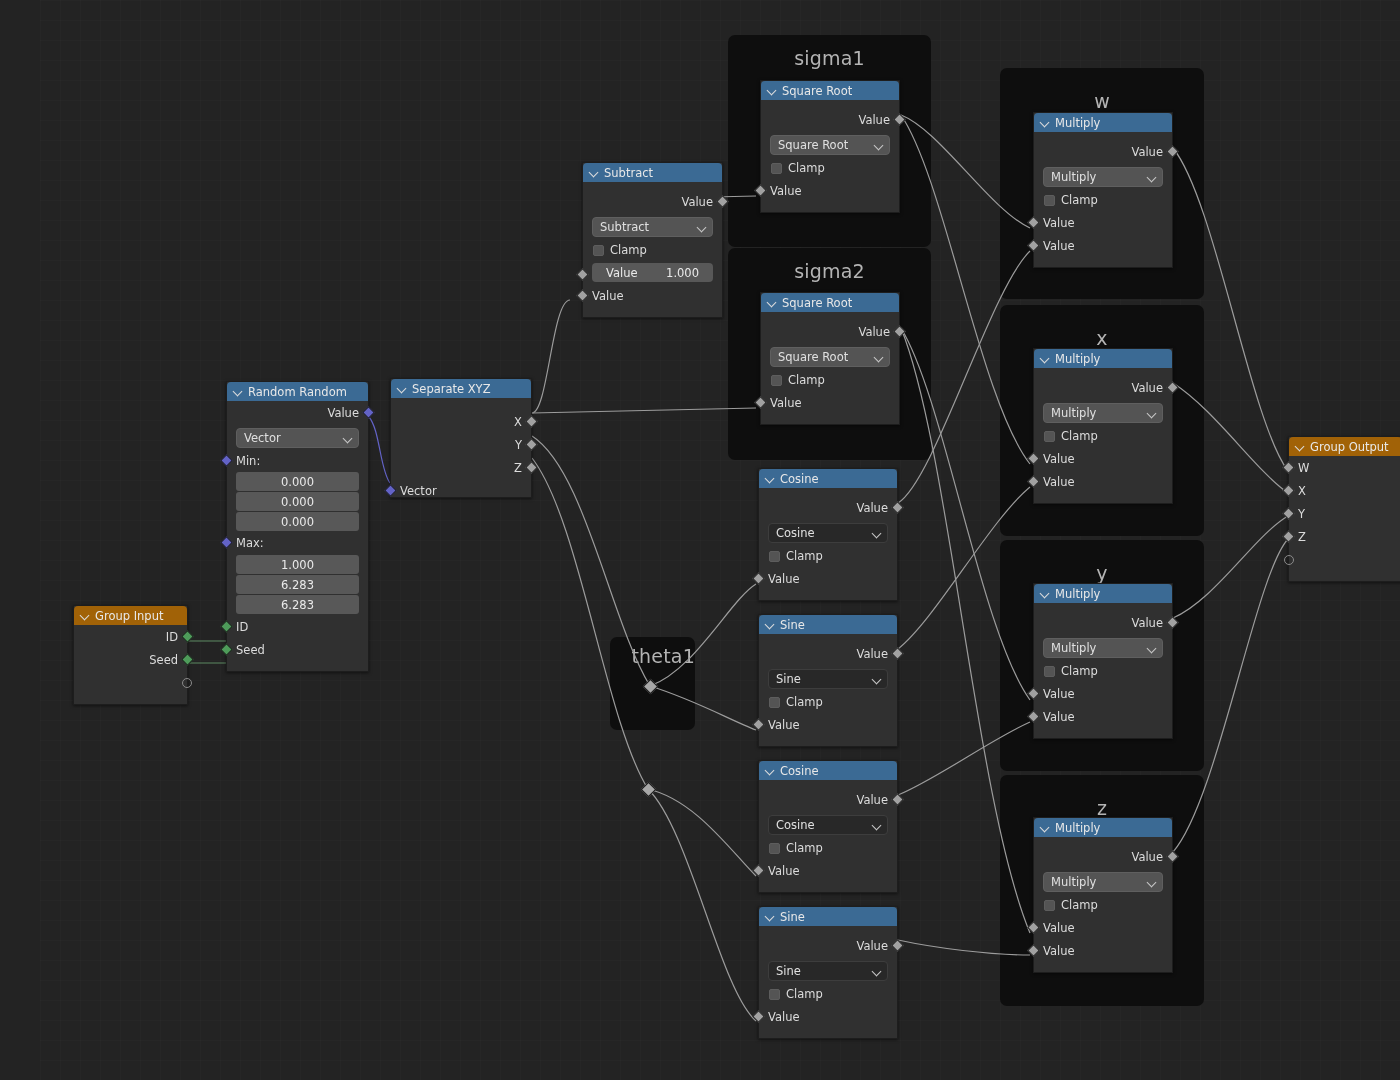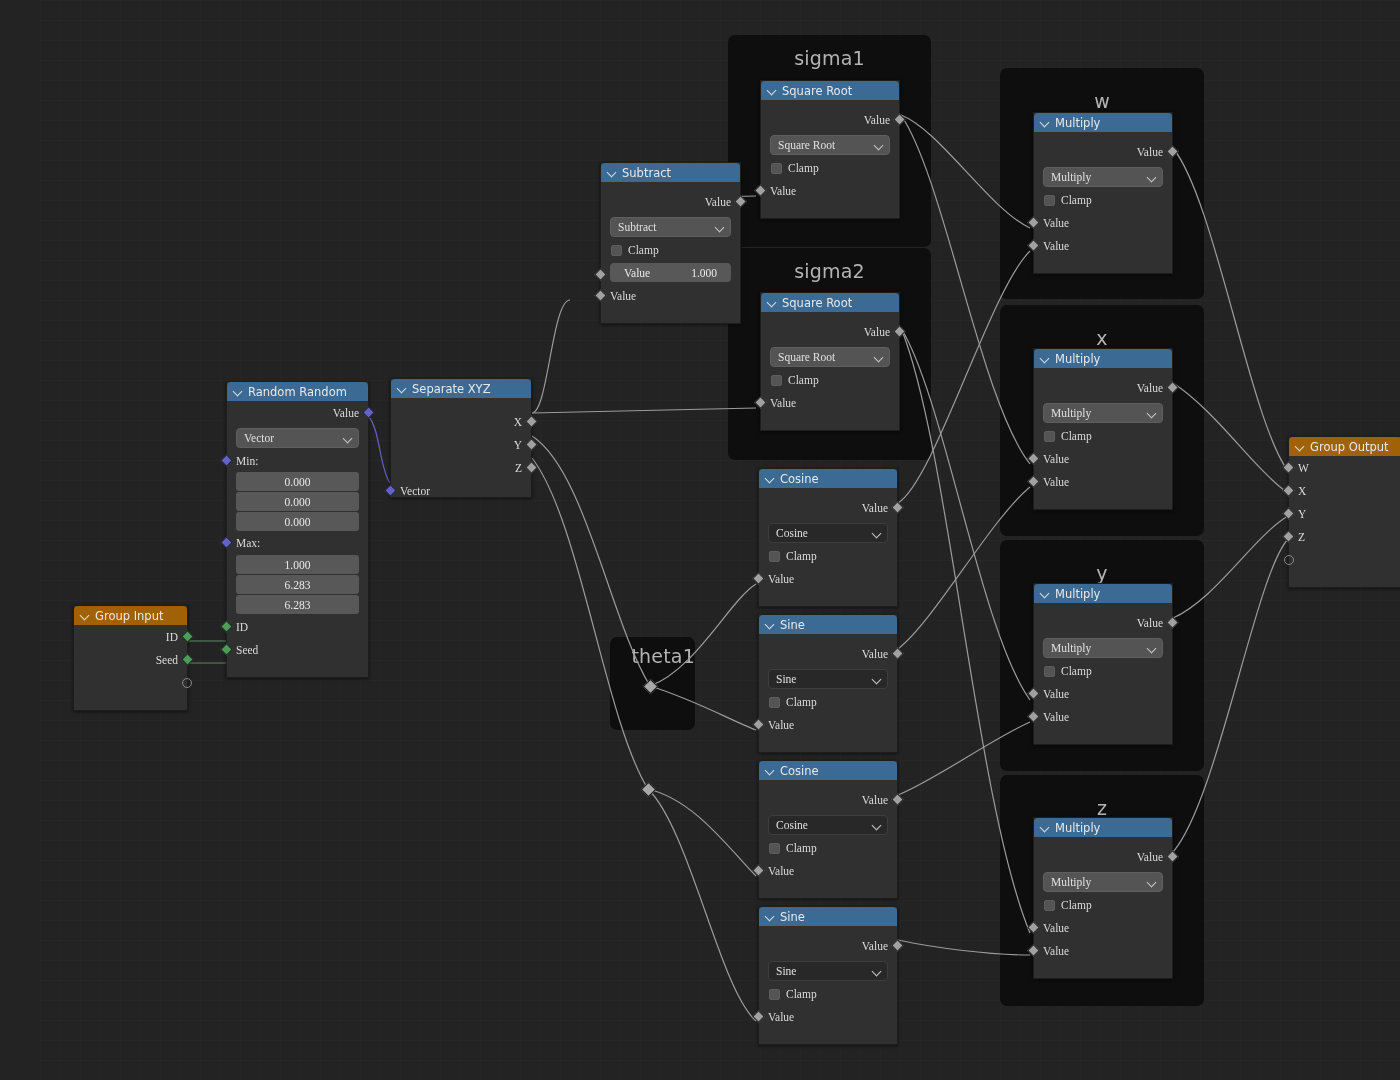--- a/index.html
+++ b/index.html
@@ -67,21 +67,21 @@
   }
   .chev::after {
     content: "";
     position: absolute;
     left: 1px; top: 2px;
     width: 6px; height: 6px;
     border-right: 1.6px solid #dcdcdc;
     border-bottom: 1.6px solid #dcdcdc;
     transform: rotate(45deg);
   }
-  .node-body { position: relative; padding-bottom: 16px; font-family: Liberation Serif, serif; }
+  .node-body { position: relative; padding-bottom: 10px; }
 
   
   .row {
     position: relative;
     height: 23px;
     display: flex;
     align-items: center;
     color: #dcdcdc;
     font-size: 11.5px;
     white-space: nowrap;
@@ -370,21 +370,21 @@
         <span>Z</span>
         <span class="sock right"></span>
       </div>
       <div class="row in">
         <span class="sock vec left"></span>
         <span>Vector</span>
       </div>
     </div>
   </div>
 
-  <div class="node" style="left:560px; top:162px; width:141px;">
+  <div class="node" style="left:542px; top:162px; width:141px;">
     <div class="node-header">
       <span class="chev"></span>
       <span>Subtract</span>
     </div>
     <div class="node-body">
       <div class="row out" style="margin-top:8px;">
         <span>Value</span>
         <span class="sock right"></span>
       </div>
       <div class="dropdown light">

